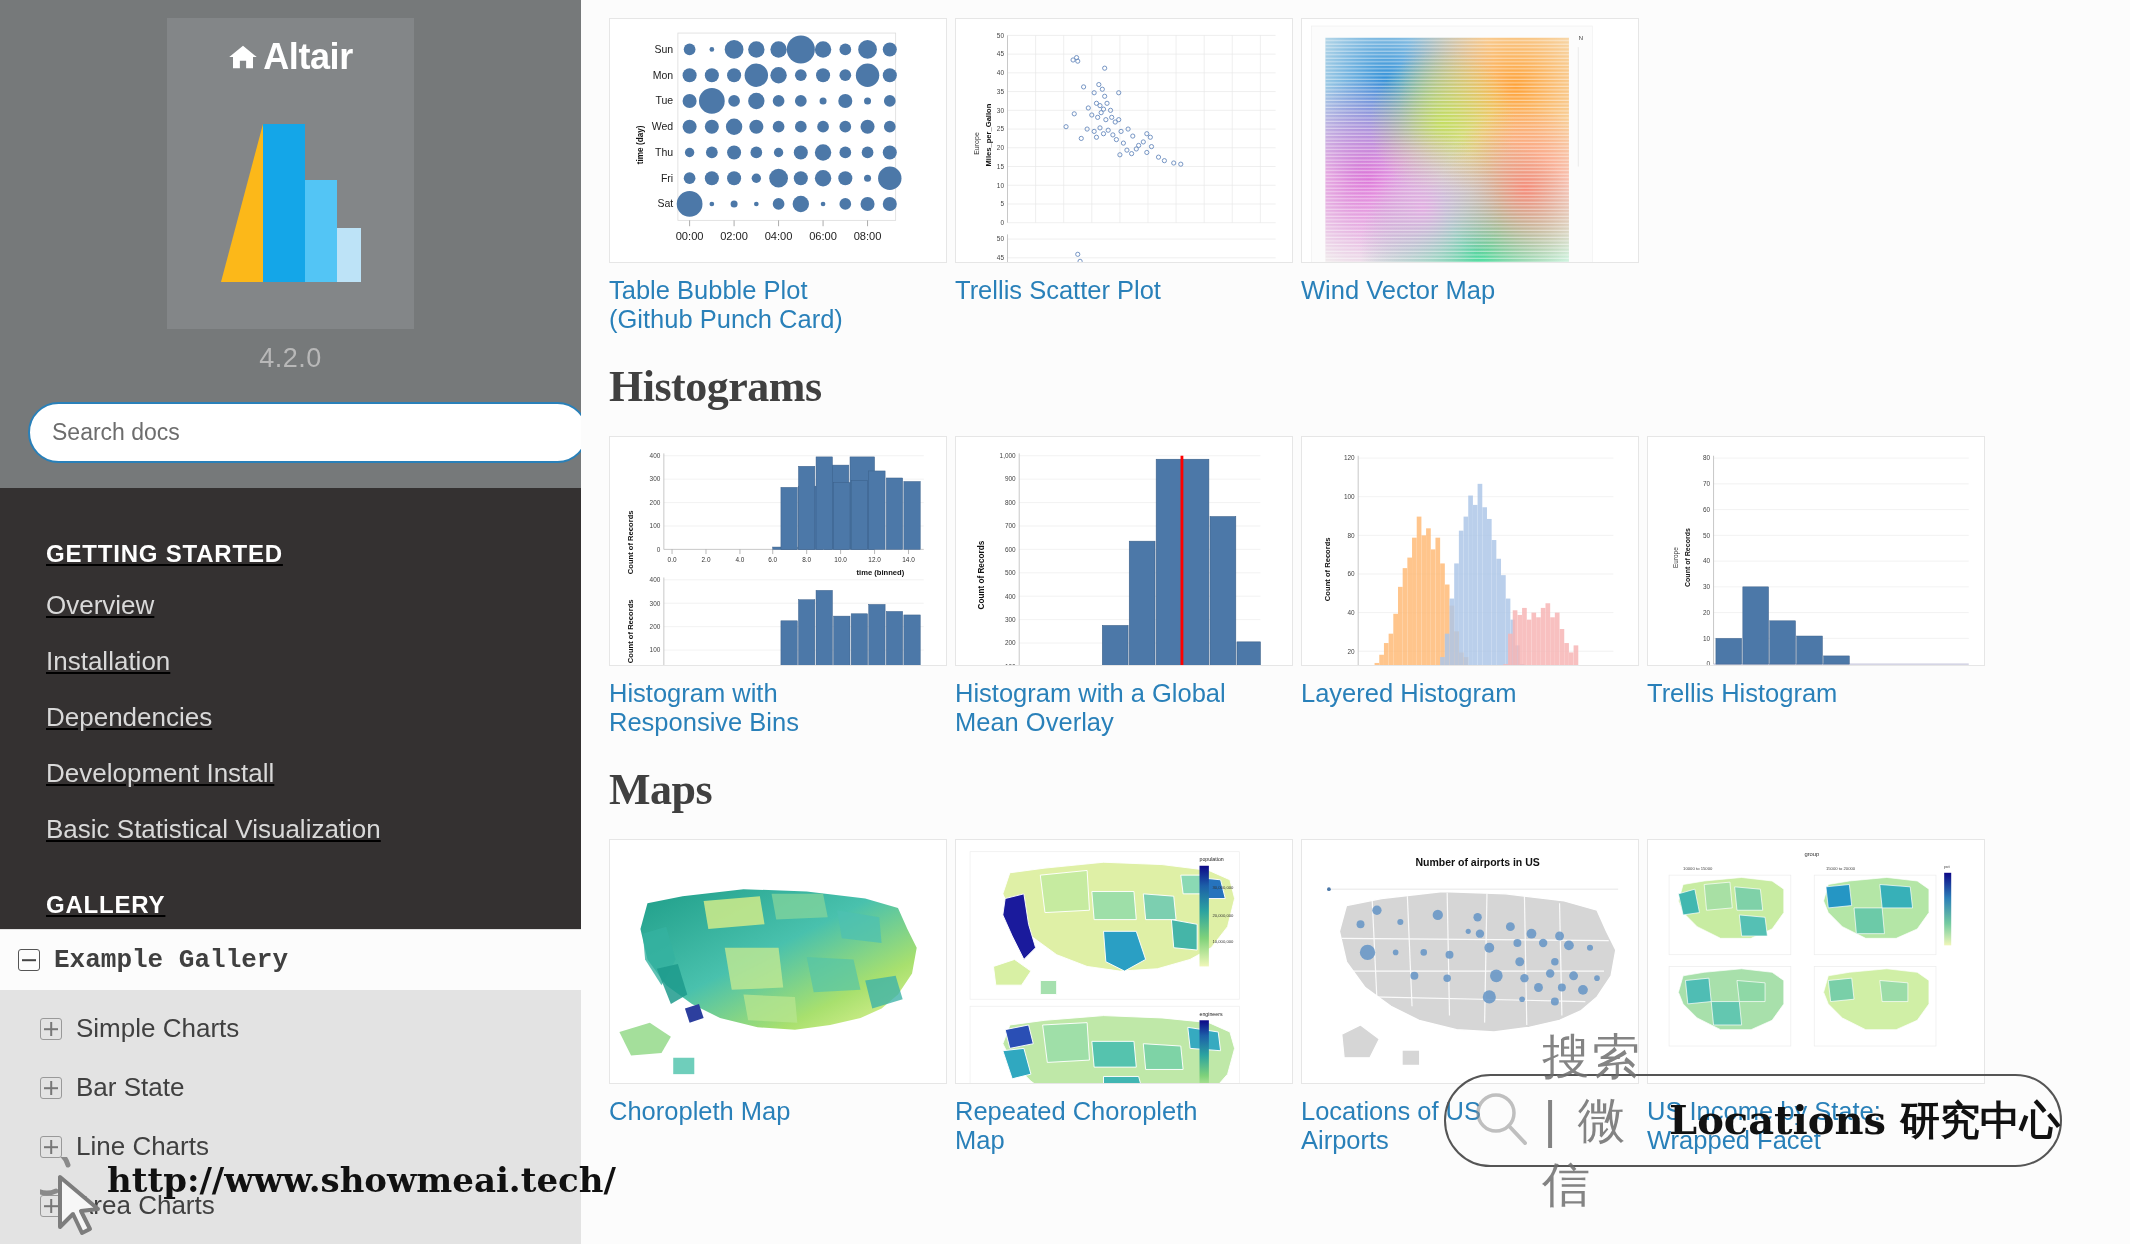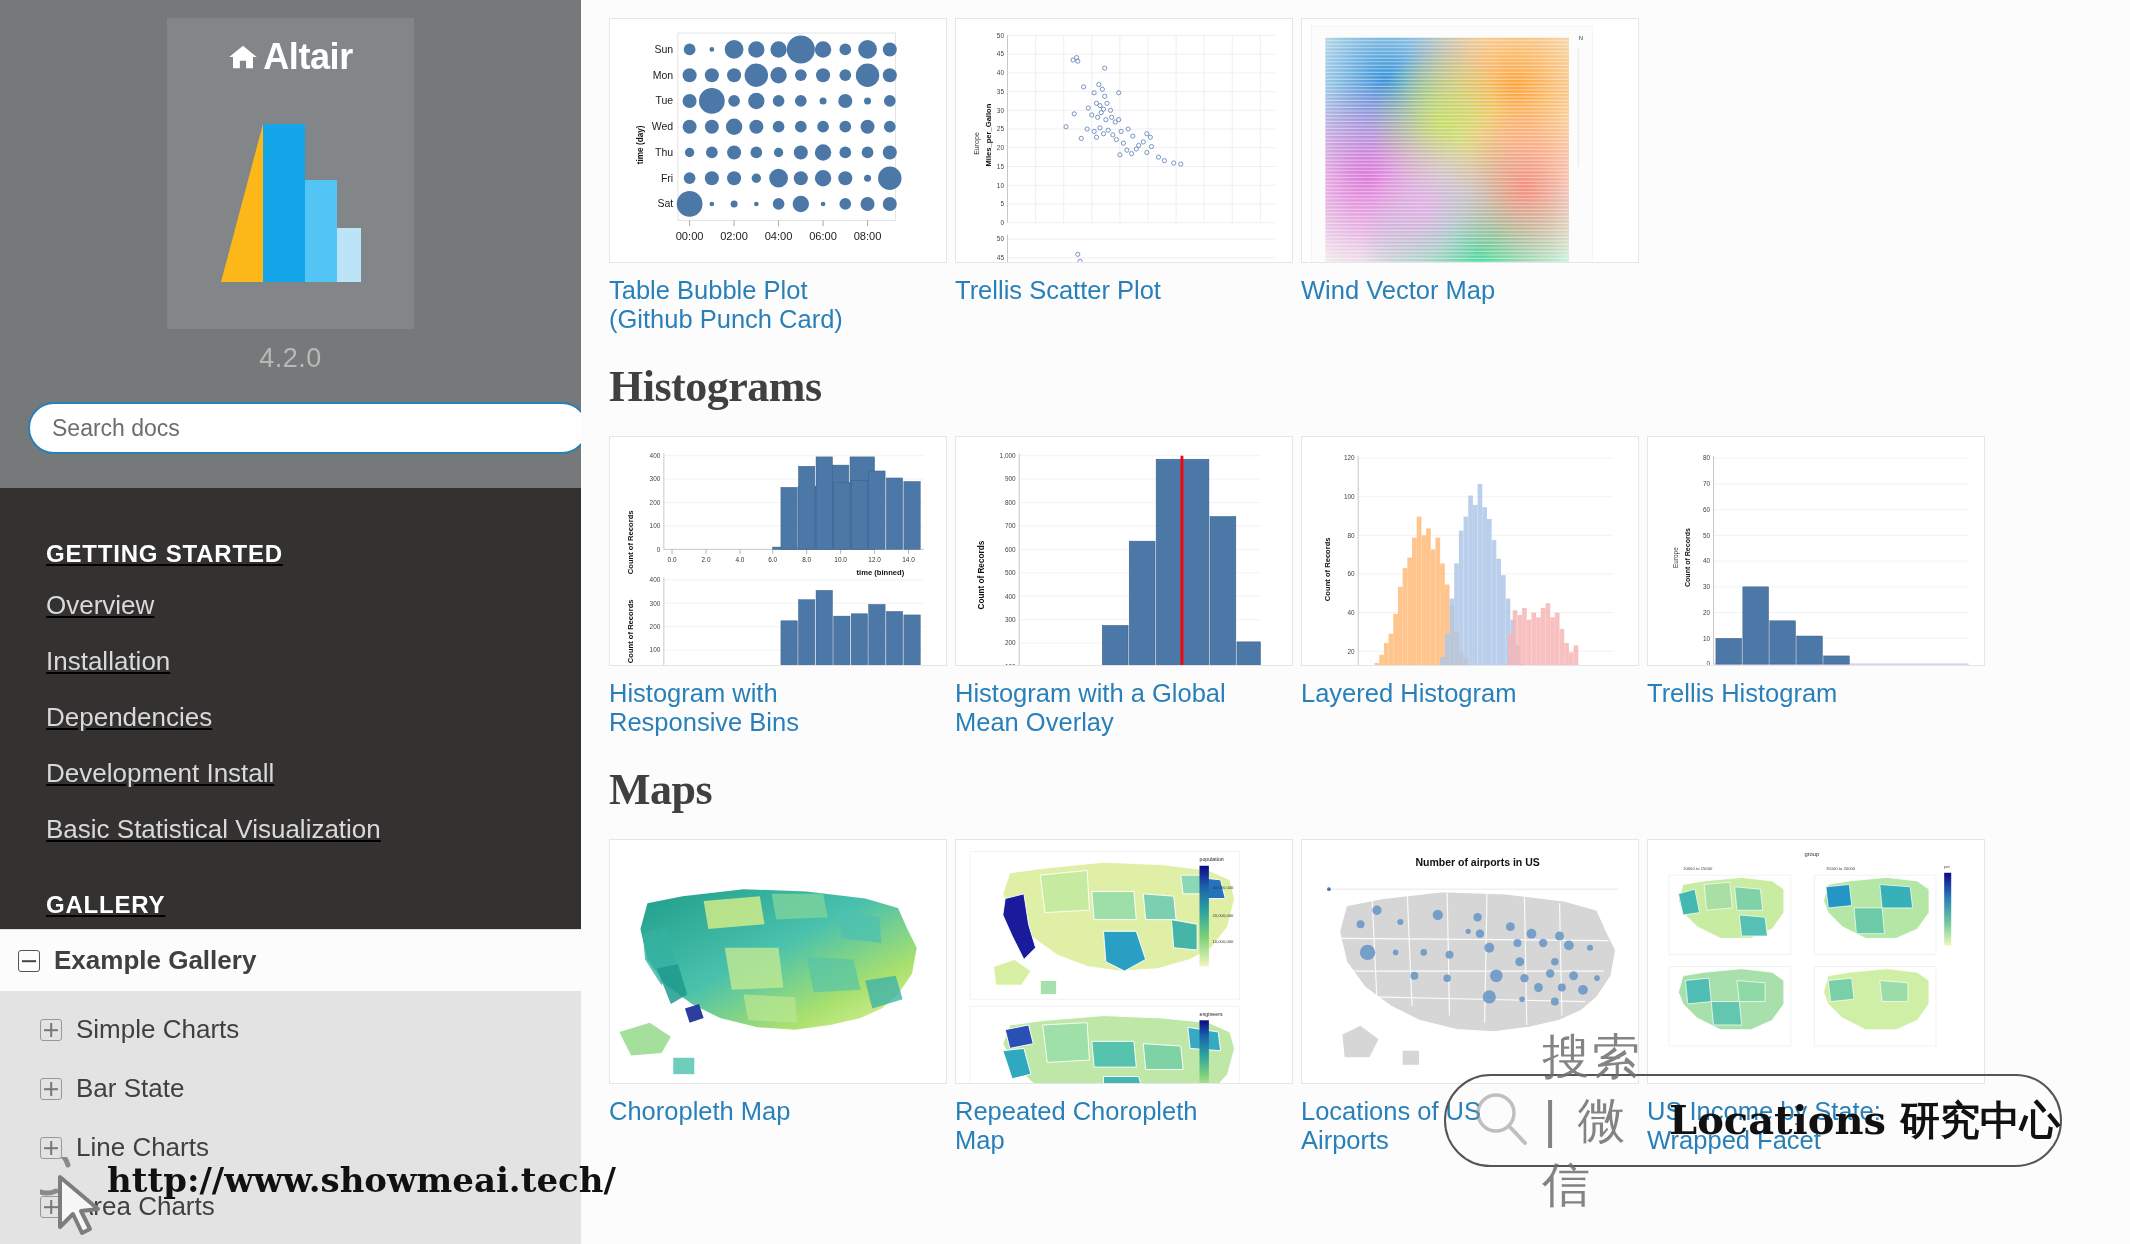--- a/index.html
+++ b/index.html
@@ -48,21 +48,21 @@
     font-size: 27px;
     margin-top: 14px;
     letter-spacing: 0.5px;
   }
   .search-wrap {
     position: absolute;
     left: 28px; top: 402px;
     width: 560px; height: 52px;
   }
   .search-input {
-    width: 100%; height: 52px;
+    width: 100%; height: 61px;
     border: 2px solid #2980B9;
     border-radius: 50px;
     background: #fff;
     font-size: 23px;
     color: #b91c1c;
     padding: 0 22px;
     font-family: "Liberation Sans", sans-serif;
     outline: none;
   }
   .search-input::placeholder { color: #6d6d6d; }
@@ -84,21 +84,21 @@
   }
 
   .gallery-root {
     background: #fcfcfc;
     border-top: 1px solid #e3e3e3;
     border-bottom: 1px solid #e3e3e3;
     padding: 15px 20px 15px 18px;
     display: flex; align-items: center; gap: 14px;
     cursor: pointer;
   }
-  .gallery-root .lbl { font-size: 26px; font-weight: bold; color: #404040; }
+  .gallery-root .lbl { font-size: 26px; font-weight: bold; color: #404040; font-family: Liberation Mono, monospace; }
   .gallery-sub-wrap { background: #e3e3e3; padding: 8px 0 40px 0; min-height: 245px; }
   .gallery-sub {
     display: flex; align-items: center; gap: 14px;
     padding: 14px 20px 14px 40px;
     color: #404040; font-size: 26px;
     cursor: pointer;
   }
   .toggle-box {
     width: 22px; height: 22px;
     border: 1.6px solid #999;

